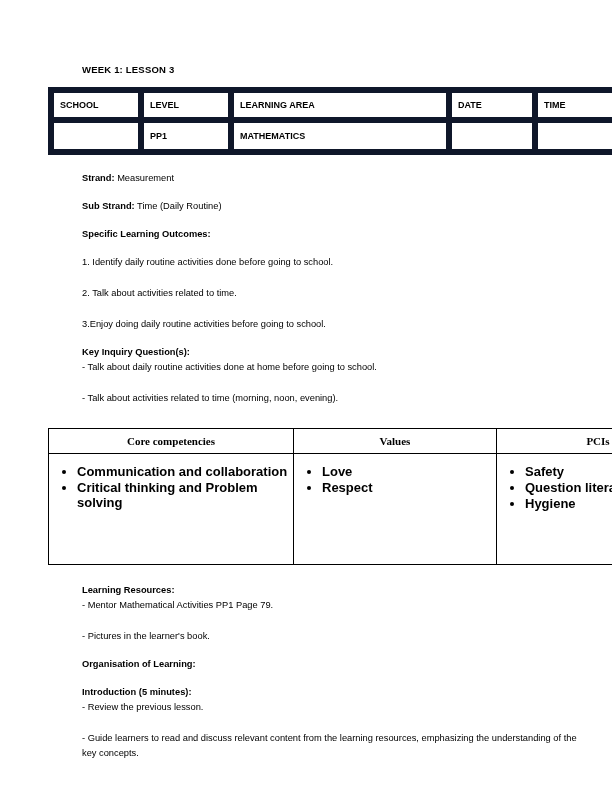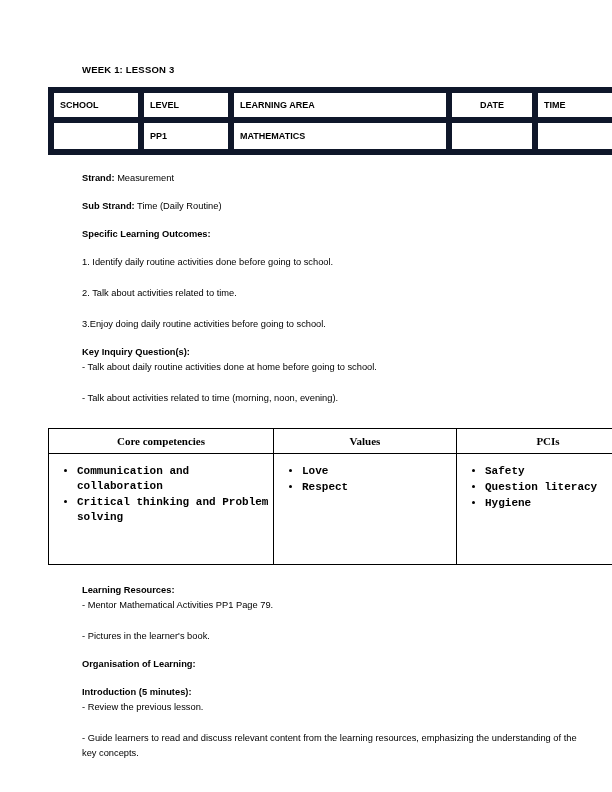--- a/index.html
+++ b/index.html
@@ -43,21 +43,21 @@
     padding: 5px 6px;
     height: 14px;
     vertical-align: middle;
   }
   table.header-table tr.row-values td {
     height: 16px;
   }
   .col-school { width: 72px; }
   .col-level { width: 72px; }
   .col-area { width: 200px; }
-  .col-date { width: 68px; text-align: center; }
+  .col-date { width: 68px; }
   .col-time { width: 64px; }
   .col-roll { width: 64px; }
 
   .body-block {
     margin-left: 34px;
     margin-top: 16px;
   }
   .line {
     font-size: 9.3px;
     line-height: 15px;
@@ -74,32 +74,32 @@
     table-layout: fixed;
   }
   table.comp-table td, table.comp-table th {
     border: 1px solid #000000;
     vertical-align: top;
   }
   table.comp-table th {
     font-family: "Liberation Serif", serif;
     font-size: 11px;
     font-weight: bold;
-    padding: 6px 8px;
+    padding: 6px 18px;
     text-align: center;
   }
   table.comp-table td.cell {
     height: 98px;
     padding: 6px 4px 6px 4px;
   }
   table.comp-table ul {
     margin: 4px 0 0 0;
     padding-left: 24px;
-    font-family: Liberation Mono, monospace;
-    font-size: 11px;
+    font-family: Liberation Sans, sans-serif;
+    font-size: 13px;
     font-weight: bold;
     line-height: 15px;
   }
   table.comp-table li {
     margin-bottom: 1px;
   }
   .c1 { width: 208px; }
   .c2 { width: 166px; }
   .c3 { width: 166px; }
 

